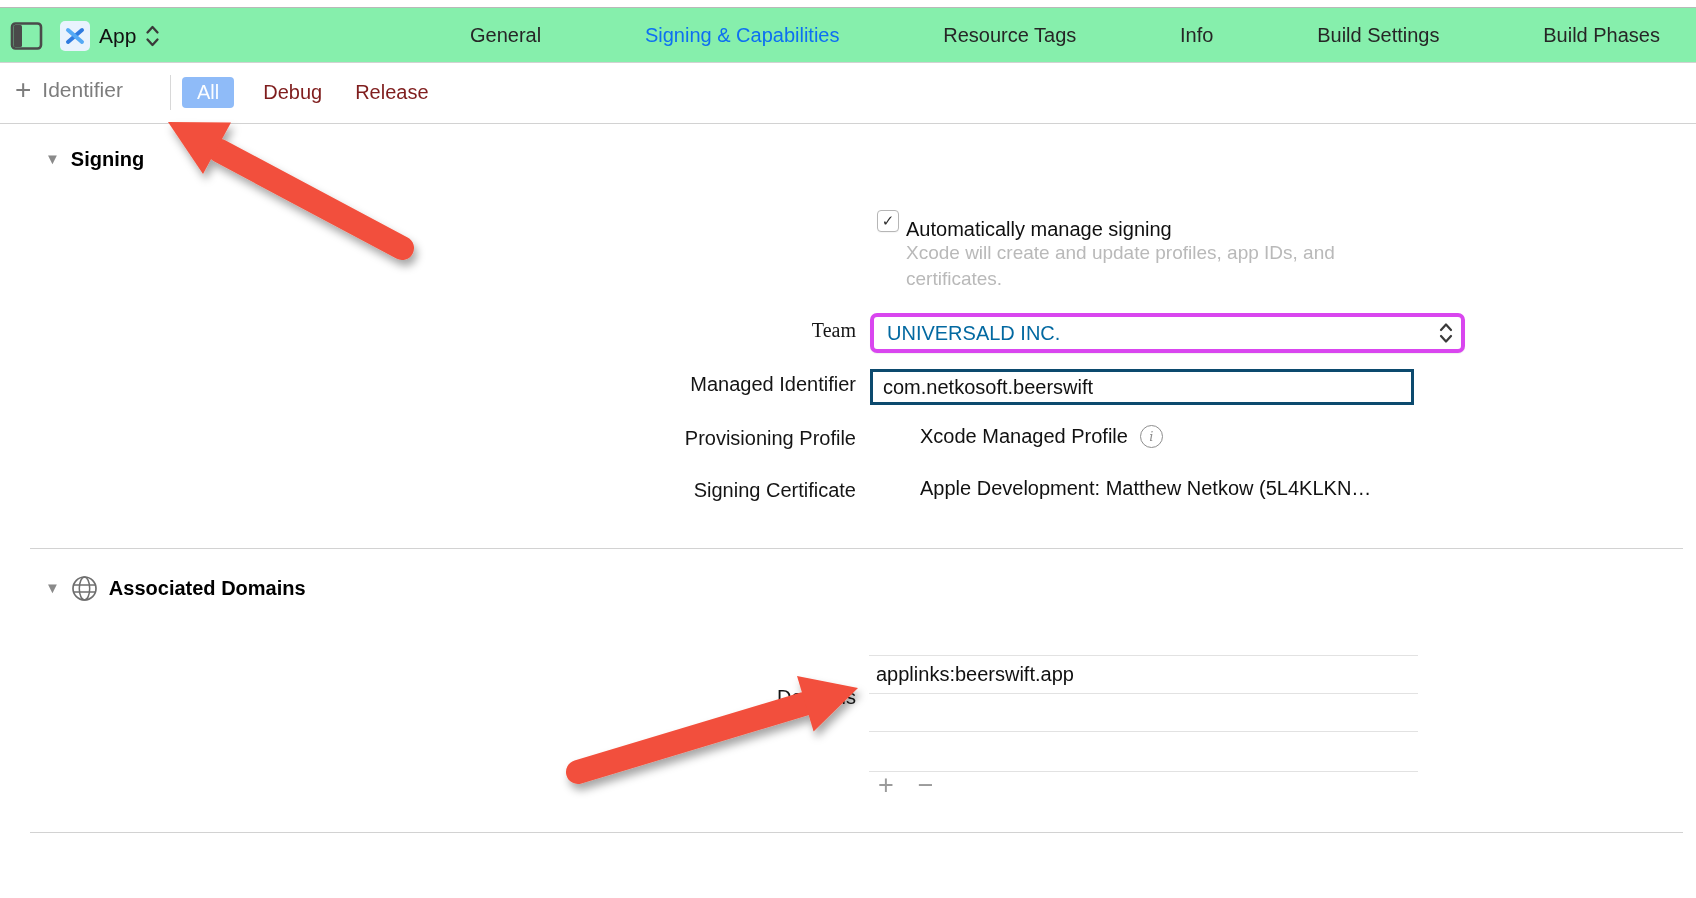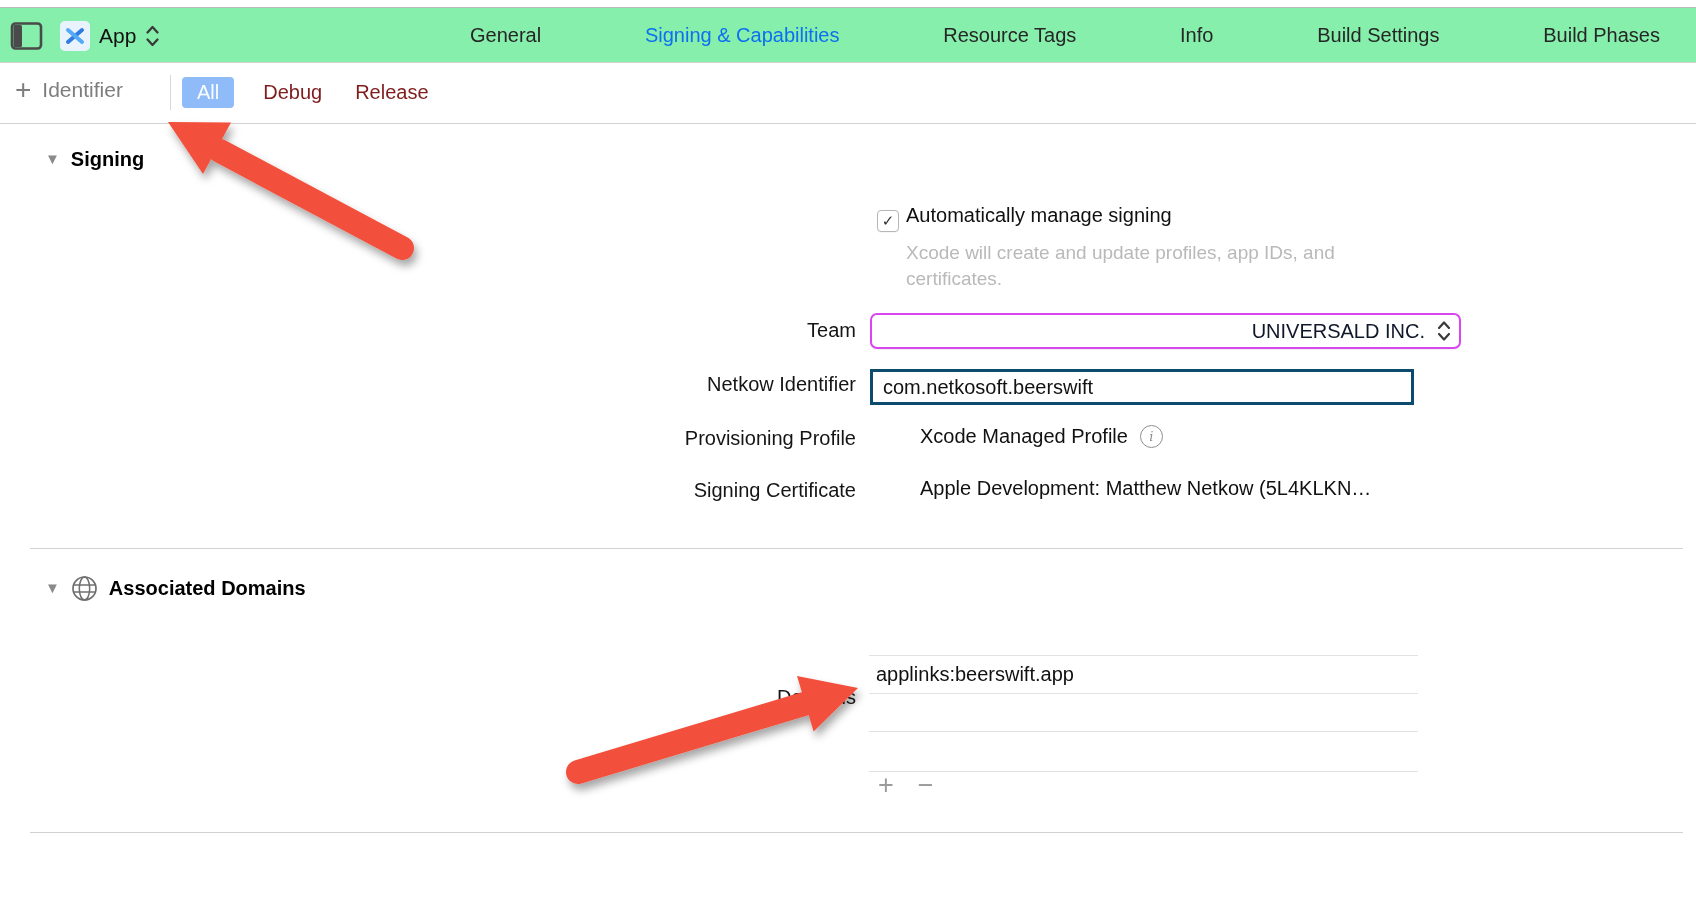--- a/index.html
+++ b/index.html
@@ -29,25 +29,25 @@
   .segments{position:absolute;left:182px;top:12px;height:35px;display:flex;align-items:center;gap:25px;}
   .segment{font-size:20px;color:#7f1d1d;padding:4px 4px;}
   .segment.selected{background:#8fbbf8;color:#fbfdff;border-radius:4px;padding:4px 15px;}
 
   
   .section-header{position:absolute;display:flex;align-items:center;gap:11px;}
   .disclosure{font-size:15px;color:#8a8a8a;line-height:15px;transform:translateY(-1px);}
   .section-title{font-size:20px;font-weight:700;color:#000;text-align:right;}
 
   .checkbox{position:absolute;left:877px;top:210px;width:20px;height:20px;background:#fff;border:1px solid #b6b6b6;border-radius:4px;display:flex;align-items:center;justify-content:center;font-size:15px;color:#2e2e2e;box-shadow:0 1px 1px rgba(0,0,0,.04);}
-  .checkbox-label{position:absolute;left:906px;top:204px;font-size:20px;color:#101010;}
+  .checkbox-label{position:absolute;left:906px;top:218px;font-size:20px;color:#101010;}
   .checkbox-desc{position:absolute;left:906px;top:240px;width:470px;font-size:19px;line-height:26px;color:#b9b9b9;white-space:pre-line;}
 
   .form-label{position:absolute;left:456px;width:400px;text-align:right;font-size:20px;color:#151515;}
-  .popup{position:absolute;left:870px;top:313px;width:540px;height:32px;border:2px solid #d946ef;border-radius:7px;background:#fff;box-shadow:0 1px 1px rgba(0,0,0,.06);display:flex;align-items:center;padding:0 34px 0 13px;font-size:20px;color:#0f172a;justify-content:flex-end;}
+  .popup{position:absolute;left:870px;top:313px;width:540px;height:32px;border:4px solid #d946ef;border-radius:7px;background:#fff;box-shadow:0 1px 1px rgba(0,0,0,.06);display:flex;align-items:center;padding:0 34px 0 13px;font-size:20px;color:#0369a1;}
   .popup-stepper{position:absolute;right:8px;top:5px;}
   .text-field{position:absolute;left:870px;top:369px;width:518px;height:30px;border:3px solid #0c4a6e;background:#fff;font-family:"Liberation Sans",sans-serif;font-size:20px;color:#111;padding:0 10px;outline:none;}
   .static-value{position:absolute;left:872px;font-size:20px;color:#111;display:flex;align-items:center;gap:12px;margin-left:48px;}
   .info-icon{width:21px;height:21px;border:1.6px solid #8e8e8e;border-radius:50%;color:#8e8e8e;font-family:"DejaVu Serif",serif;font-style:italic;font-size:13px;display:flex;align-items:center;justify-content:center;}
 
   
   .dom-line{position:absolute;left:869px;width:549px;height:1px;background:#e2e2e2;}
   .dom-row-text{position:absolute;left:876px;font-size:20px;color:#111;}
   .table-buttons{position:absolute;left:878px;top:772px;display:flex;gap:24px;color:#9b9b9b;}
   .table-buttons span{font-size:27px;font-weight:300;line-height:27px;cursor:default;}
@@ -112,30 +112,30 @@
     <span class="section-title">Signing</span>
   </div>
 
   <div class="checkbox">
     <span>✓</span>
   </div>
   <div class="checkbox-label">Automatically manage signing</div>
   <div class="checkbox-desc">Xcode will create and update profiles, app IDs, and
 certificates.</div>
 
-  <div class="form-label" style="top:319px;">Team</div>
+  <div class="form-label" style="top:319px;font-family:Liberation Serif, serif;">Team</div>
   <div class="popup">
     <span>UNIVERSALD INC.</span>
     <svg class="popup-stepper" width="14" height="22" viewBox="0 0 14 22">
       <path d="M2 8 L7 2.5 L12 8" fill="none" stroke="#3a3a3a" stroke-width="2.2" stroke-linecap="round" stroke-linejoin="round"></path>
       <path d="M2 14 L7 19.5 L12 14" fill="none" stroke="#3a3a3a" stroke-width="2.2" stroke-linecap="round" stroke-linejoin="round"></path>
     </svg>
   </div>
 
-  <div class="form-label" style="top:373px;">Netkow Identifier</div>
+  <div class="form-label" style="top:373px;">Managed Identifier</div>
   <input class="text-field" type="text" value="com.netkosoft.beerswift" style="">
 
   <div class="form-label" style="top:427px;">Provisioning Profile</div>
   <div class="static-value" style="top:425px;">
     <span>Xcode Managed Profile</span>
     <span class="info-icon">
       <span>i</span>
     </span>
   </div>
 

